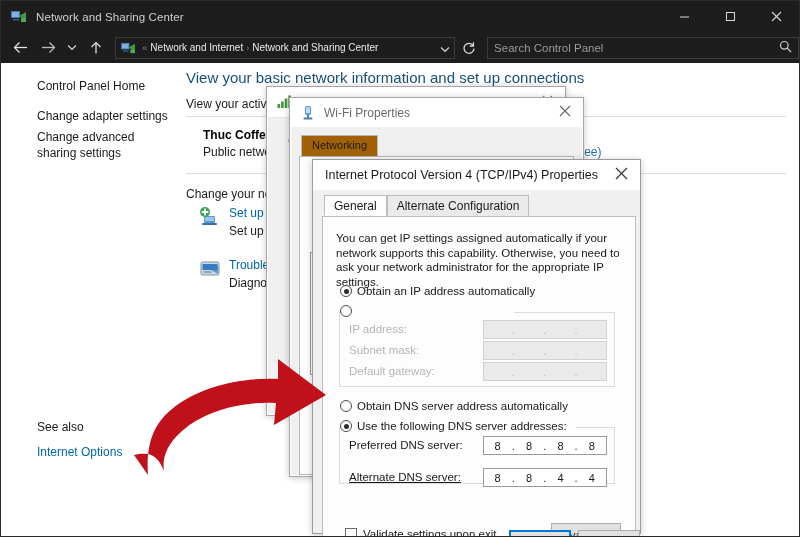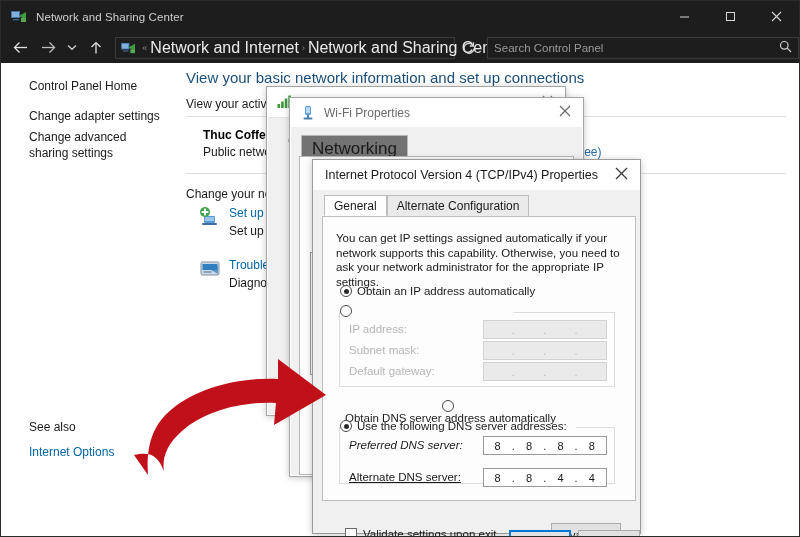--- a/index.html
+++ b/index.html
@@ -48,42 +48,42 @@
     color:#e3e3e3;
   }
   .nav-btn.small { width:22px; }
   .addressbar {
     margin-left:6px; height:22px; flex:0 0 auto; width:340px;
     border:1px solid #3a3a3a; background:#1d1d1d;
     display:flex; align-items:center; padding:0 4px;
   }
   .ab-icon { width:15px; height:13px; position:relative; margin:0 3px 0 1px; }
   .ab-sep { color:#8a8a8a; font-size:9px; margin:0 3px; }
-  .ab-crumb { color:#e9e9e9; font-size:16px; white-space:nowrap; }
+  .ab-crumb { color:#e9e9e9; font-size:10px; white-space:nowrap; }
   .ab-chev { margin-left:auto; color:#cccccc; }
   .refresh-btn {
     width:26px; height:26px; display:flex; align-items:center; justify-content:center;
     color:#d9d9d9; margin-left:2px;
   }
   .searchbox {
     margin-left:6px; height:22px; width:340px;
     border:1px solid #3a3a3a; background:#1d1d1d;
     display:flex; align-items:center; padding:0 6px;
   }
   .searchbox .ph { color:#9a9a9a; font-size:11.5px; }
   .search-icon { margin-left:auto; color:#cfcfcf; }
 
   
   .client {
     position:absolute; left:0; top:62px; width:798px; height:473px;
     background:#ffffff;
   }
 
   
-  .taskpane { position:absolute; left:8px; top:0; width:180px; height:473px; background:#fff; }
+  .taskpane { position:absolute; left:16px; top:0; width:180px; height:473px; background:#fff; }
   .tp-link {
     position:absolute; color:#1a1a1a; font-size:12px; line-height:16px;
     white-space:nowrap;
   }
   .tp-link.two { white-space:normal; width:140px; }
   .seealso-head {
     position:absolute; left:20px; top:357px; color:#1a1a1a; font-size:12px;
   }
   .seealso-link {
     position:absolute; left:20px; color:#0066a8; font-size:12px; white-space:nowrap;
@@ -120,22 +120,22 @@
   #dlg-status .dlg-title { color:#7b7b7b; }
   .status-body { position:absolute; left:1px; top:30px; right:1px; bottom:1px;
                  background:#f0f0f0; border-top:1px solid #e6e6e6; }
 
   
   #dlg-wifi { left:288px; top:96px; width:295px; height:380px; }
   .wifi-body { position:absolute; left:1px; top:29px; right:1px; bottom:1px; background:#f0f0f0; }
   .tabstrip { position:absolute; left:10px; top:8px; height:22px; }
   .tab {
     display:inline-block; height:22px; padding:3px 10px 8px 10px;
-    font-size:17px; color:#1a1a1a; border:1px solid #b7b7b7;
-    background:#737373; border-bottom:none;
+    font-size:11px; color:#1a1a1a; border:1px solid #b7b7b7;
+    background:#a16207; border-bottom:none;
   }
   .tabpage {
     position:absolute; left:8px; top:29px; right:8px; bottom:0;
     background:#fdfdfd; border:1px solid #b7b7b7;
   }
   .group-label { position:absolute; font-size:12px; color:#1a1a1a; }
   .listbox { position:absolute; border:1px solid #9c9c9c; background:#fff; }
   .lb-row { height:16px; display:flex; align-items:center; padding-left:3px; }
   .lb-chk { width:11px; height:11px; border:1px solid #888; background:#fff; margin-right:4px; flex:0 0 auto;}
   .lb-tx { font-size:11px; color:#111; white-space:nowrap; overflow:hidden; }
@@ -146,21 +146,21 @@
   #dlg-ipv4 .dlg-title .tx { margin-left:12px; }
   .ipv4-body { position:absolute; left:0; top:30px; right:0; bottom:0; background:#f0f0f0; }
   .ipv4-tabstrip { position:absolute; left:11px; top:5px; }
   .ipv4-tab {
     display:inline-block; height:21px; padding:3px 9px 0 9px; font-size:12px;
     color:#1a1a1a; border:1px solid #bdbdbd; background:#eaeaea; border-bottom:none;
     vertical-align:bottom;
   }
   .ipv4-tab.active { background:#fdfdfd; border-bottom:1px solid #fdfdfd; position:relative; z-index:2;}
   .ipv4-page {
-    position:absolute; left:9px; top:26px; right:4px; height:285px;
+    position:absolute; left:9px; top:26px; right:4px; height:321px;
     background:#fdfdfd; border:1px solid #bdbdbd;
   }
   .para { position:absolute; left:13px; top:14px; width:288px; font-size:11.5px; color:#1a1a1a; line-height:14.5px; }
 
   .radio { position:absolute; display:flex; align-items:center; }
   .radio .dot {
     width:12px; height:12px; border-radius:50%; border:1px solid #4a4a4a;
     background:#fff; position:relative; flex:0 0 auto;
   }
   .radio .dot.on::after {
@@ -498,37 +498,37 @@
         <div class="ipbox disabled" style="left:160px; top:145px; width:124px;">
           <span class="ipseg"></span>
             <span style="color:#b8b8b8">.</span>
           <span class="ipseg"></span>
             <span style="color:#b8b8b8">.</span>
           <span class="ipseg"></span>
             <span style="color:#b8b8b8">.</span>
           <span class="ipseg"></span>
         </div>
 
-        <div class="radio" style="left:17px; top:183px;flex-direction:column;">
+        <div class="radio" style="left:17px; top:183px;">
           <span class="dot"></span>
           <span class="lb">Obtain DNS server address automatically</span>
         </div>
 
         <div class="radio" style="left:17px; top:203px; z-index:3;">
           <span class="dot on"></span>
           <span class="lb">Use the following DNS server addresses:</span>
         </div>
 
         <div class="fieldset" style="left:16px; top:210px; width:276px; height:57px;">
           <div class="fs-top-l" style="width:4px;"></div>
           <div class="fs-top-r" style="width:38px;"></div>
         </div>
 
         <div class="frow" style="left:26px; top:222px;">
-          <span class="flab" style="color:#1a1a1a;font-style:italic;">Preferred DNS server:</span>
+          <span class="flab" style="color:#1a1a1a;">Preferred DNS server:</span>
         </div>
         <div class="ipbox enabled" style="left:160px; top:219px; width:124px;">
           <span class="ipseg">8</span>
             <span>.</span>
           <span class="ipseg">8</span>
             <span>.</span>
           <span class="ipseg">8</span>
             <span>.</span>
           <span class="ipseg">8</span>
         </div>

